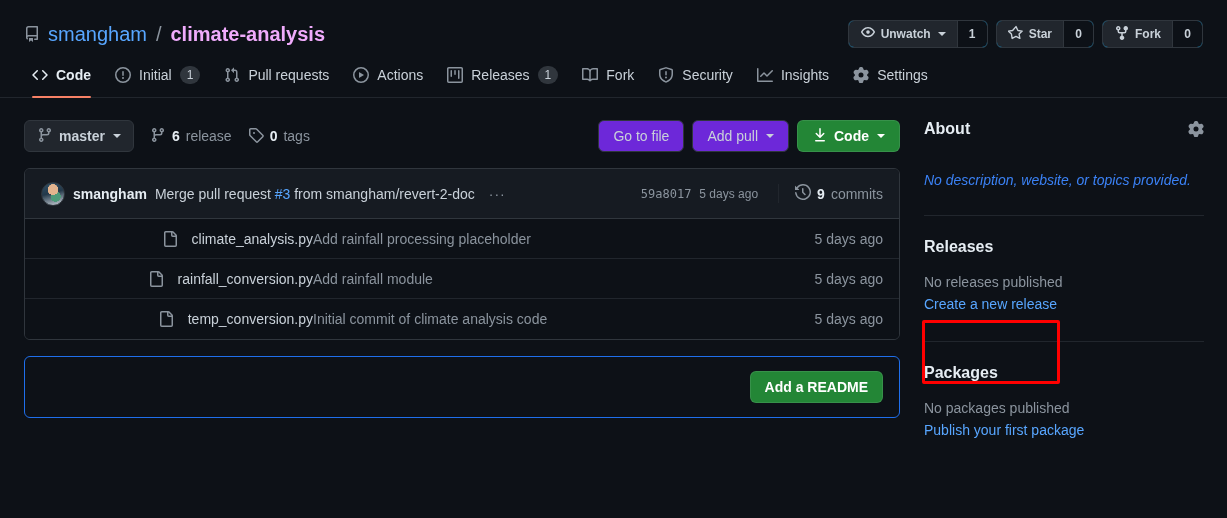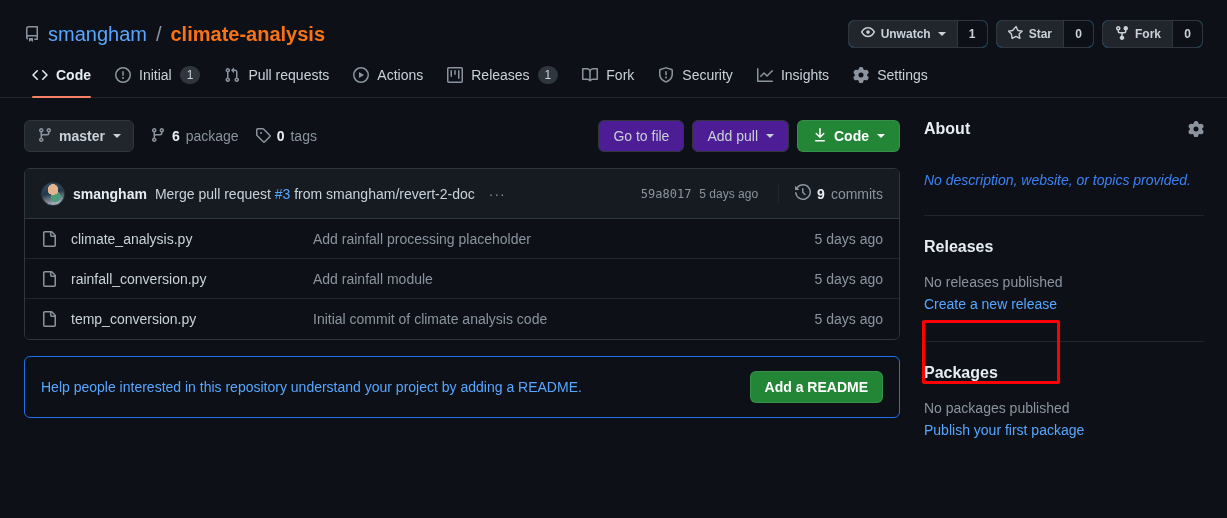--- a/index.html
+++ b/index.html
@@ -15,21 +15,21 @@
   
   .repo-header {
     display: flex; align-items: center;
     padding: 16px 24px 0 24px;
     height: 52px;
   }
   .repo-title { display: flex; align-items: center; gap: 8px; font-size: 20px; }
   .repo-icon { color: #8b949e; display: inline-flex; align-items: center; }
   .owner-link { color: #58a6ff; text-decoration: none; font-weight: 400; }
   .slash { color: #8b949e; font-weight: 400; padding: 0 1px; }
-  .repo-link { color: #f97316; text-decoration: none; font-weight: 700; }
+  .repo-link { color: #f0abfc; text-decoration: none; font-weight: 700; }
 
   .header-actions { margin-left: auto; display: flex; gap: 8px; align-items: center; }
   .btn-group {
     display: flex; align-items: stretch;
     border: 1px solid #30363d; border-radius: 6px;
     background: #0ea5e9; overflow: hidden; height: 28px;
   }
   .btn-group .seg {
     display: flex; align-items: center; gap: 5px;
     padding: 0 11px; font-size: 12px; font-weight: 600; color: #c9d1d9;
@@ -87,21 +87,21 @@
     display: flex; align-items: center; gap: 6px;
     margin-left: 16px; font-size: 14px; color: #8b949e; cursor: pointer;
     text-decoration: none;
   }
   .meta-link b { color: #e6edf3; font-weight: 600; }
   .meta-link .mico { color: #8b949e; }
 
   .bar-right { margin-left: auto; display: flex; align-items: center; gap: 8px; }
   .btn {
     display: flex; align-items: center; gap: 6px;
-    background: #4c1d95; border: 1px solid #30363d; border-radius: 6px;
+    background: #6d28d9; border: 1px solid #30363d; border-radius: 6px;
     height: 32px; padding: 0 14px; font-size: 14px; font-weight: 500;
     color: #c9d1d9; cursor: pointer; white-space: nowrap;
   }
   .btn-green {
     background: #238636; border: 1px solid rgba(240,246,252,0.1);
     color: #fff; font-weight: 600;
   }
 
   
   .filebox {
@@ -138,21 +138,21 @@
   }
   .commits-link b { color: #e6edf3; font-weight: 600; }
 
   .frow {
     display: flex; align-items: center;
     padding: 0 16px; height: 40px;
     border-bottom: 1px solid #21262d;
     background: #0d1117;
   }
   .frow:last-child { border-bottom: none; }
-  .fname { display: flex; align-items: center; gap: 14px; width: 272px; flex: none; }
+  .fname { display: flex; align-items: center; gap: 14px; width: 272px; flex: none; justify-content: flex-end; }
   .fname .fico { color: #8b949e; display: inline-flex; }
   .fname span.t { font-size: 14px; color: #c9d1d9; cursor: pointer; }
   .fmsg { font-size: 14px; color: #8b949e; flex: 1; cursor: pointer;
           overflow: hidden; text-overflow: ellipsis; white-space: nowrap; }
   .fage { font-size: 14px; color: #8b949e; text-align: right; flex: none; }
 
   
   .readme-banner {
     margin-top: 16px; display: flex; align-items: center;
     background: #0d1117; border: 1px solid #1f6feb; border-radius: 6px;
@@ -344,21 +344,21 @@
           <span class="caret"></span>
         </div>
 
         <a class="meta-link">
           <span class="mico">
             <svg width="16" height="16" viewBox="0 0 16 16" fill="currentColor">
                 <path d="M9.5 3.25a2.25 2.25 0 1 1 3 2.122V6A2.5 2.5 0 0 1 10 8.5H6a1 1 0 0 0-1 1v1.128a2.251 2.251 0 1 1-1.5 0V5.372a2.25 2.25 0 1 1 1.5 0v1.836A2.493 2.493 0 0 1 6 7h4a1 1 0 0 0 1-1v-.628A2.25 2.25 0 0 1 9.5 3.25Zm-6 0a.75.75 0 1 0 1.5 0 .75.75 0 0 0-1.5 0Zm8.25-.75a.75.75 0 1 0 0 1.5.75.75 0 0 0 0-1.5ZM4.25 12a.75.75 0 1 0 0 1.5.75.75 0 0 0 0-1.5Z"></path>
               </svg>
           </span>
           <b>6</b>
-          <span>package</span>
+          <span>release</span>
         </a>
 
         <a class="meta-link">
           <span class="mico">
             <svg width="16" height="16" viewBox="0 0 16 16" fill="currentColor">
                 <path d="M1 7.775V2.75C1 1.784 1.784 1 2.75 1h5.025c.464 0 .91.184 1.238.513l6.25 6.25a1.75 1.75 0 0 1 0 2.474l-5.026 5.026a1.75 1.75 0 0 1-2.474 0l-6.25-6.25A1.752 1.752 0 0 1 1 7.775Zm1.5 0c0 .066.026.13.073.177l6.25 6.25a.25.25 0 0 0 .354 0l5.025-5.025a.25.25 0 0 0 0-.354l-6.25-6.25a.25.25 0 0 0-.177-.073H2.75a.25.25 0 0 0-.25.25ZM6 5a1 1 0 1 1 0 2 1 1 0 0 1 0-2Z"></path>
               </svg>
           </span>
           <b>0</b>
           <span>tags</span>
@@ -439,21 +439,20 @@
             </span>
             <span class="t">temp_conversion.py</span>
           </div>
           <div class="fmsg">Initial commit of climate analysis code</div>
           <div class="fage">5 days ago</div>
         </div>
 
       </div>
 
       <div class="readme-banner">
-        <span class="txt">Help people interested in this repository understand your project by adding a README.</span>
         <div class="btn btn-green">Add a README</div>
       </div>
 
     </div>
 
     <div class="side-col">
 
       <div class="side-sec">
         <div class="side-head">
           <span>About</span>

